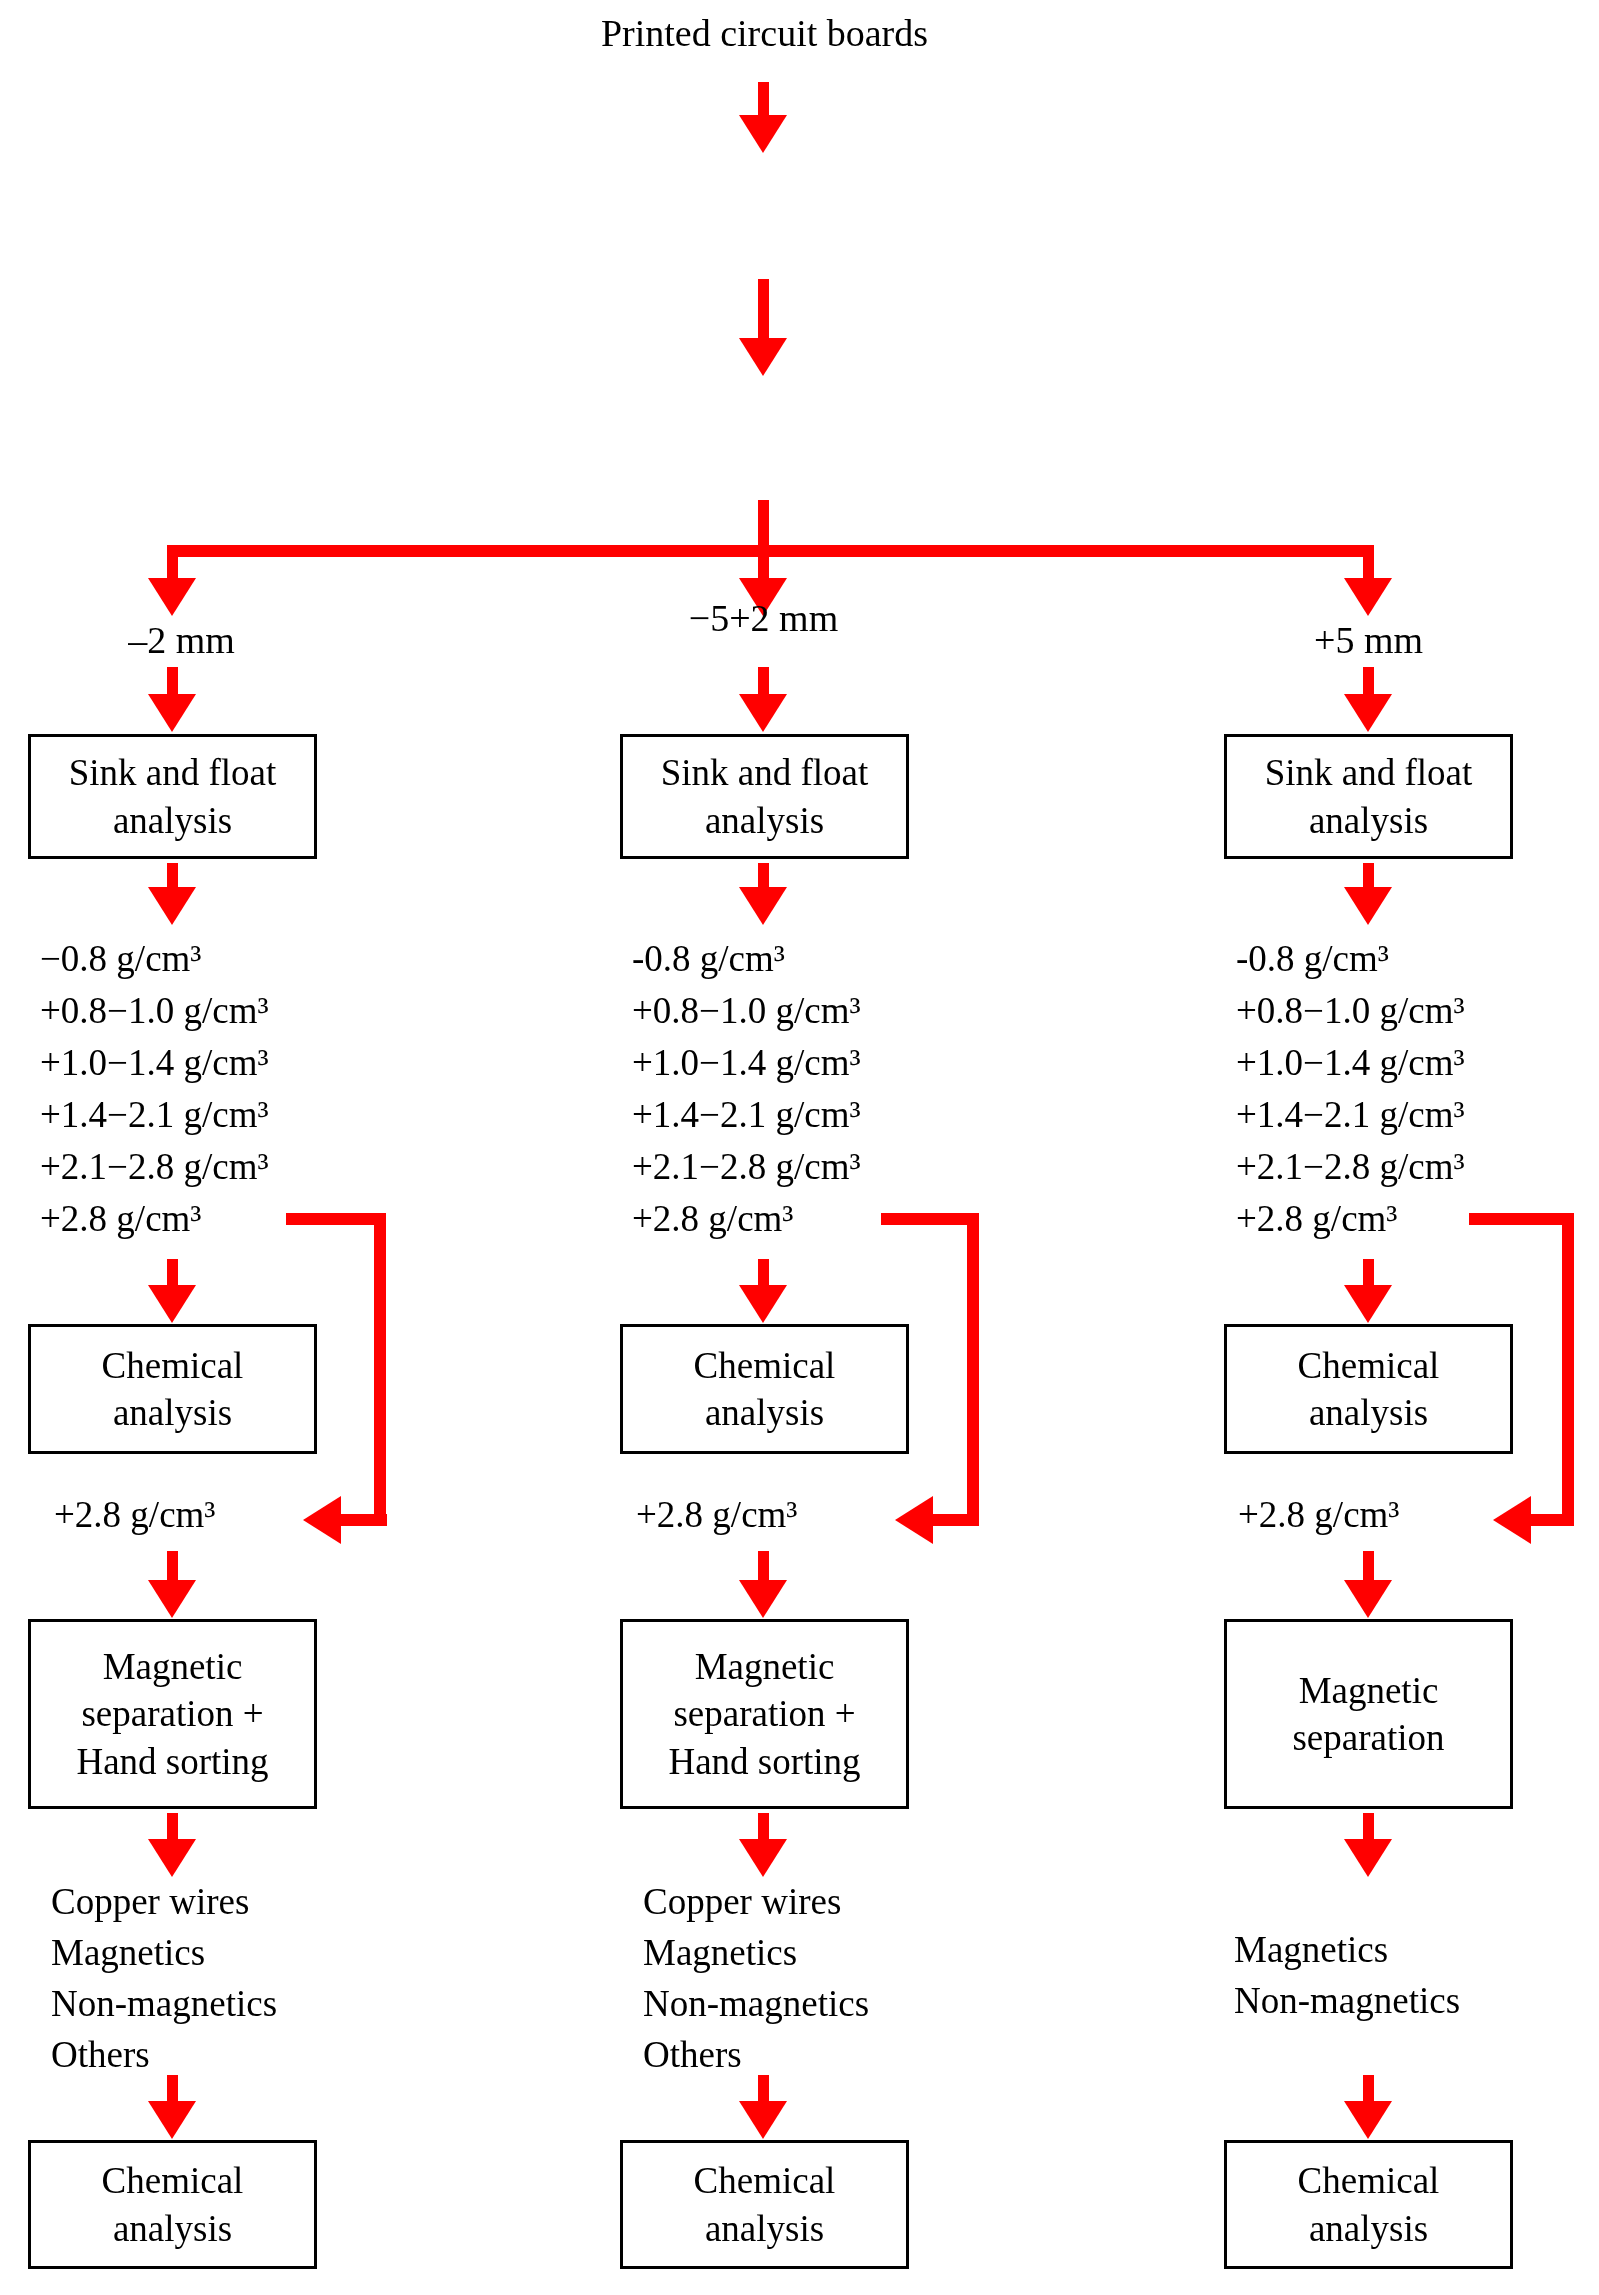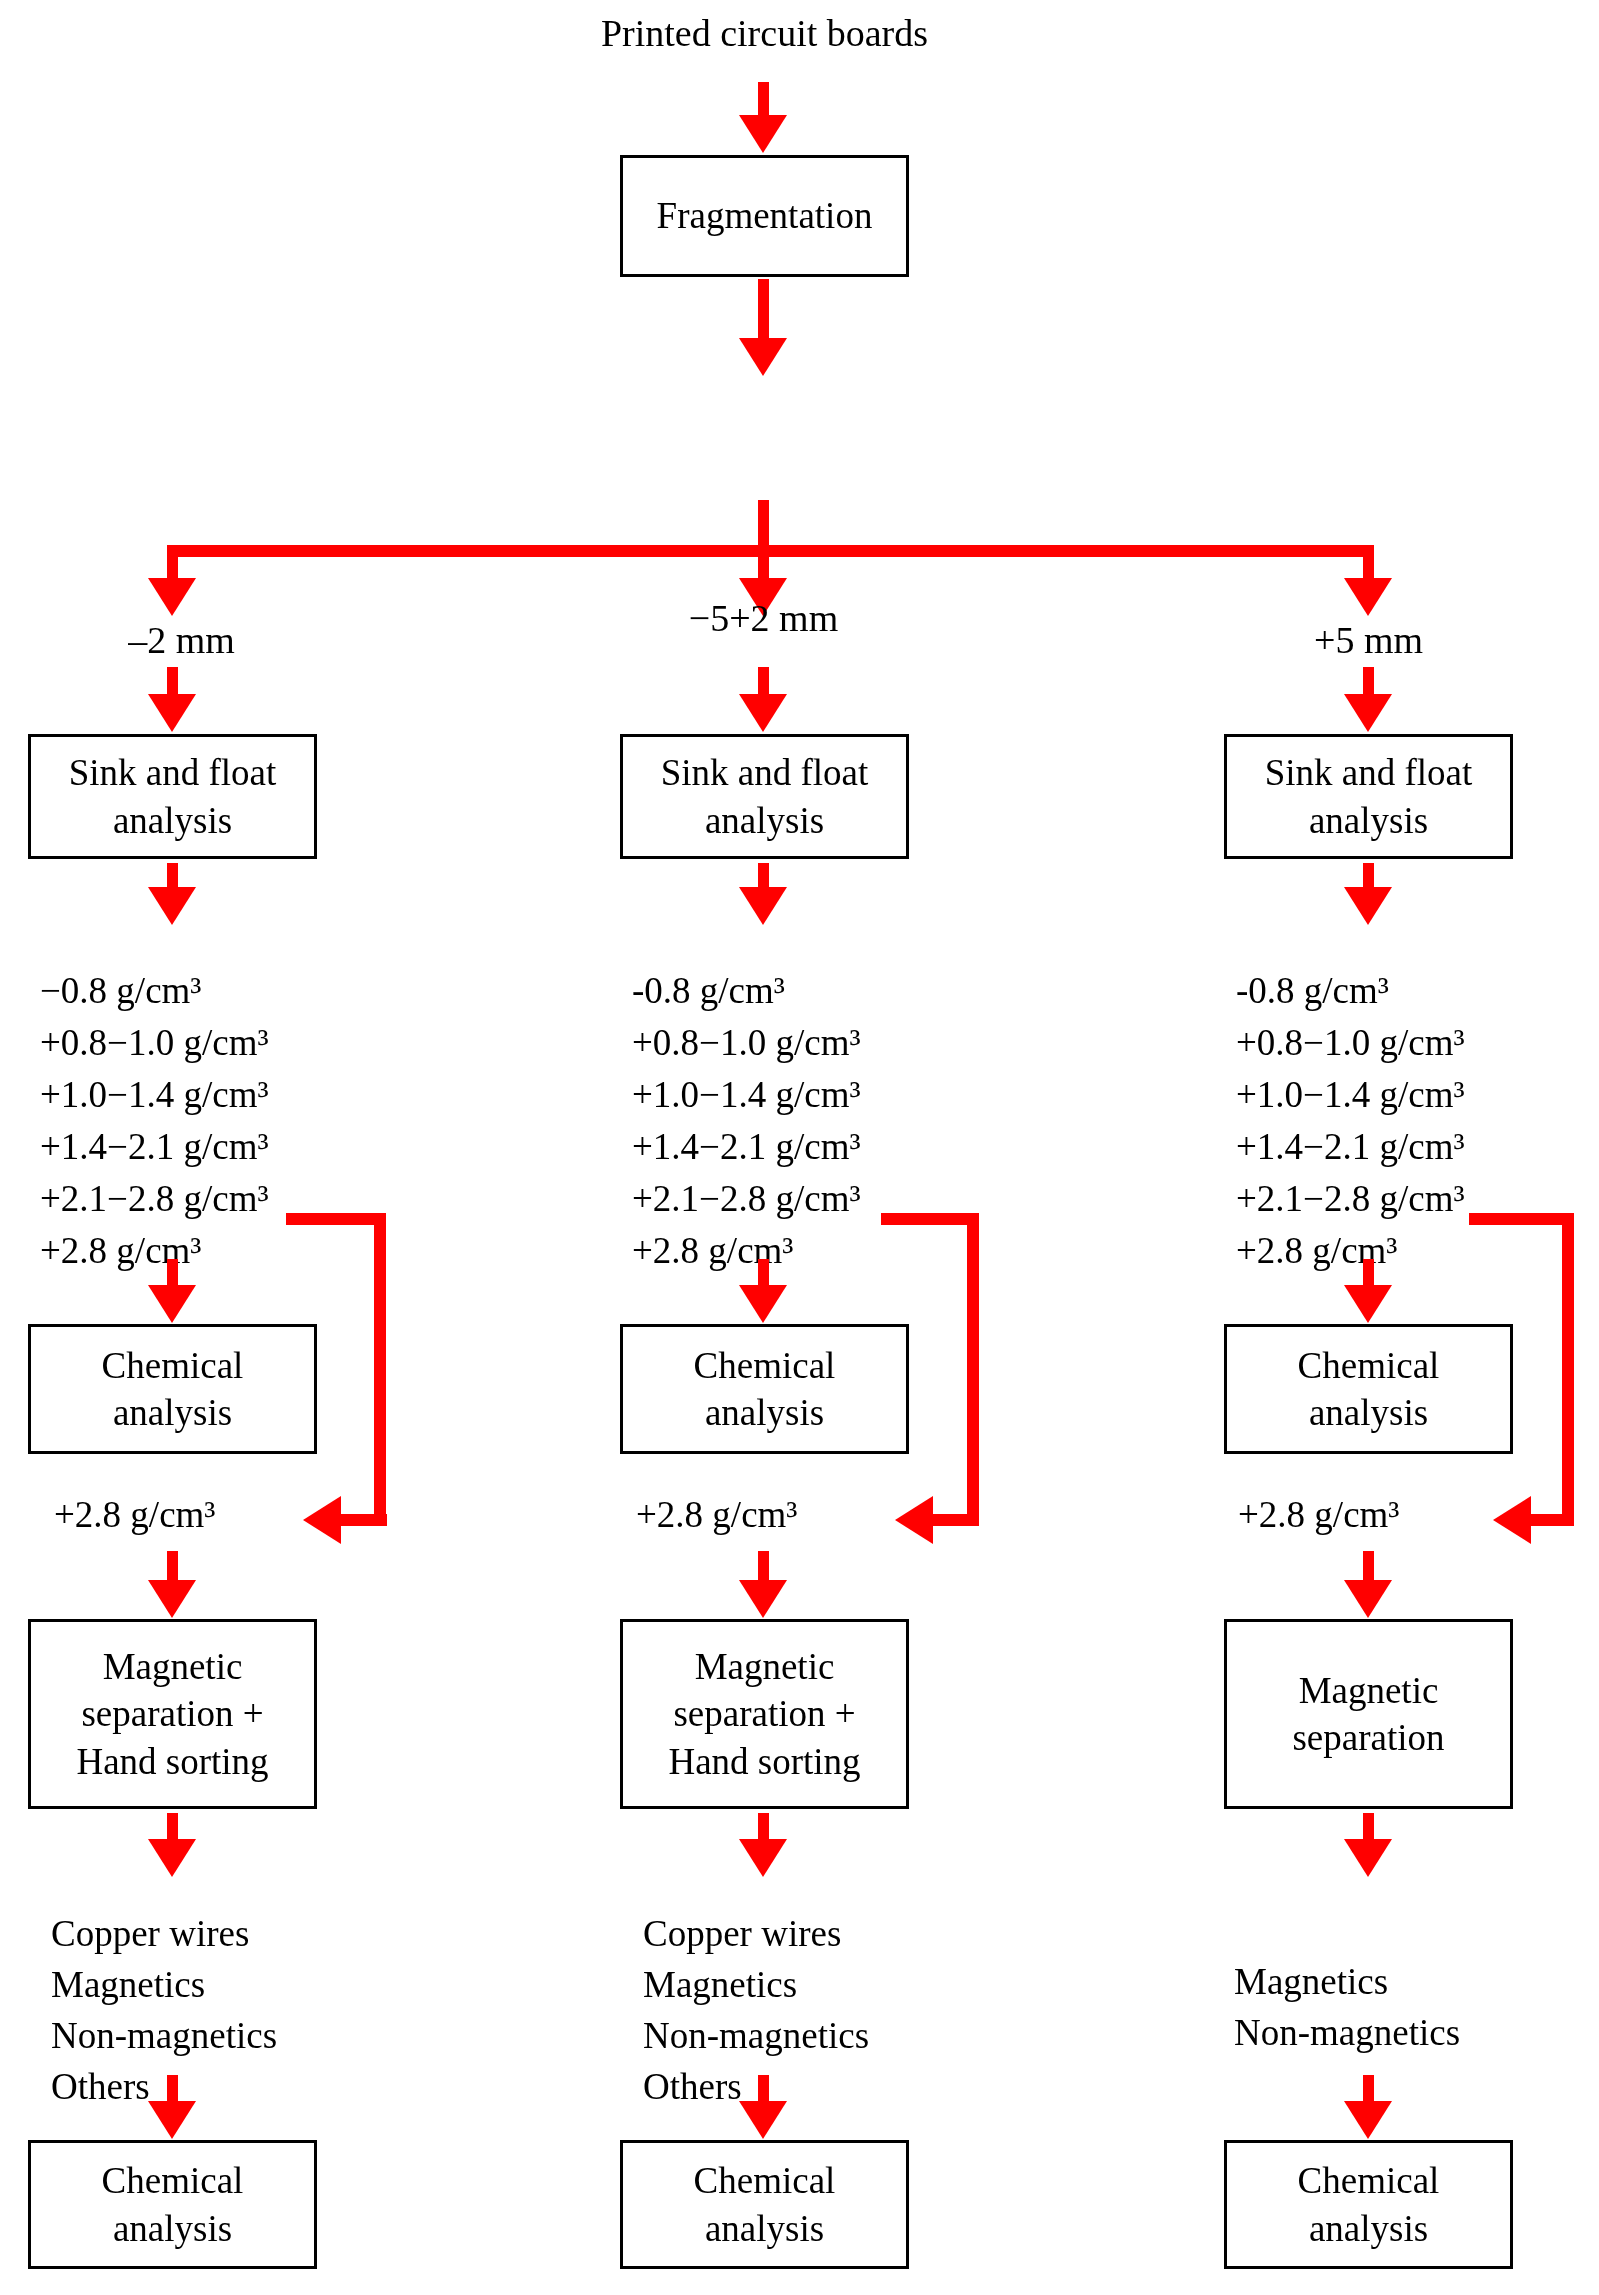--- a/index.html
+++ b/index.html
@@ -42,21 +42,20 @@
     font-size:38px;
     white-space:nowrap;
   }
   .center{text-align:center}
   
   .list{
     position:absolute;
     font-size:37px;
     line-height:52px;
     white-space:nowrap;
-    margin-top:32px;
   }
   .outs{line-height:51px}
   
   .seg{
     position:absolute;
     background:var(--arrow);
   }
   
   .ad{
     position:absolute;
@@ -84,23 +83,20 @@
 </style>
 </head>
 <body>
 
 <div class="stage">
 
   <div class="lbl center" style="left:460px;top:11px;width:609px">Printed circuit boards</div>
 
   <div class="ad" style="left:758px;top:82px;height:33px"></div>
 
-  <div class="box" style="left:620px;top:155px;height:122px">
-    <div>Fragmentation</div>
-  </div>
 
   <div class="ad" style="left:758px;top:279px;height:59px"></div>
 
 
   <div class="seg" style="left:758px;top:500px;width:11px;height:52px"></div>
   <div class="seg" style="left:167px;top:545px;width:1207px;height:12px"></div>
 
   <div class="ad" style="left:167px;top:557px;height:21px"></div>
   <div class="ad" style="left:758px;top:557px;height:21px"></div>
   <div class="ad" style="left:1363px;top:557px;height:21px"></div>

